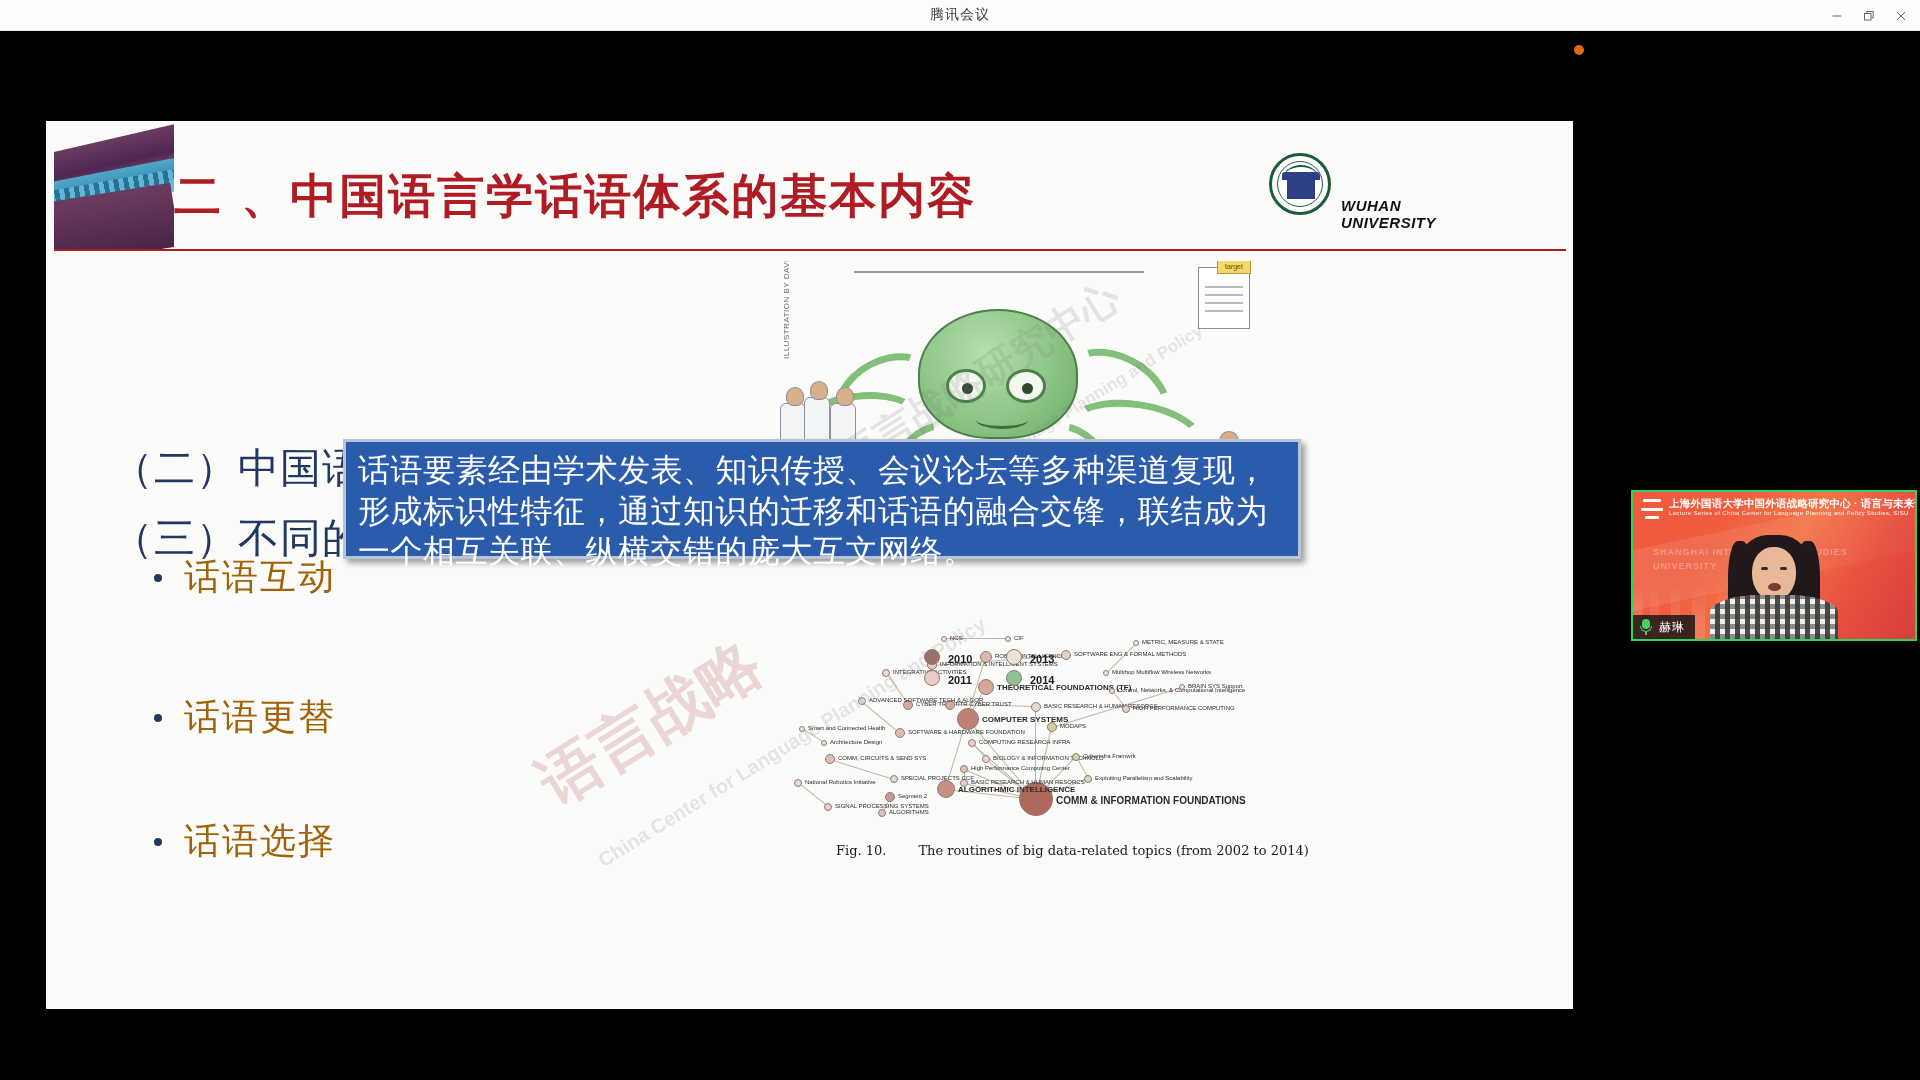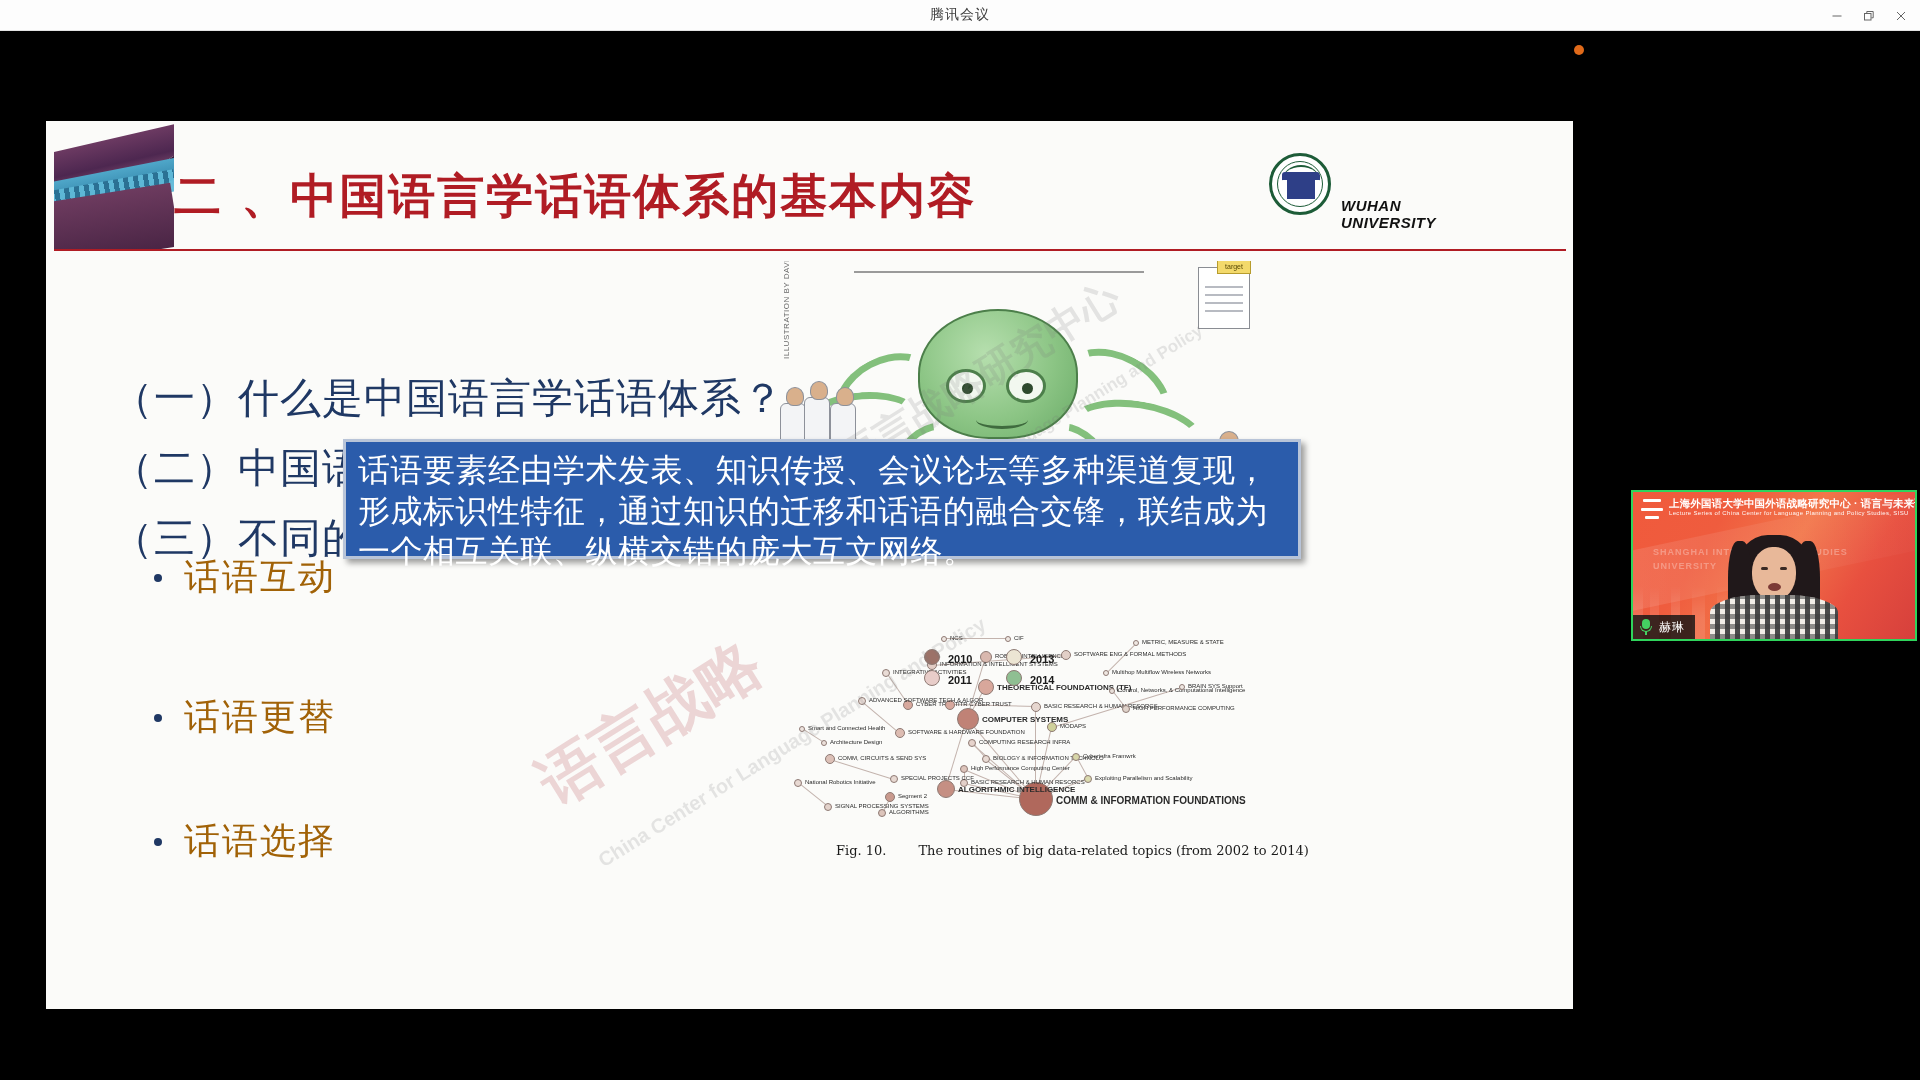--- a/index.html
+++ b/index.html
@@ -411,21 +411,20 @@
               <div class="inner">
                   <div class="arc"></div>
                   <div class="gate"></div>
                 </div>
             </div>
             <div class="whu-en">WUHAN UNIVERSITY</div>
           </div>
           <div class="header-rule"></div>
         </div>
 
-        <div class="q-line" id="q1">（一）什么是中国语言学话语体系？</div>
         <div class="q-line" id="q2">（二）中国语言学话语体系的话语来源？</div>
         <div class="q-line" id="q3">（三）不同的话语如何形成体系？</div>
 
         <div class="bullet-row" id="b1">
           <div class="bullet-dot"></div>
           <div class="bullet-txt">话语互动</div>
         </div>
         <div class="bullet-row" id="b2">
           <div class="bullet-dot"></div>
           <div class="bullet-txt">话语更替</div>

